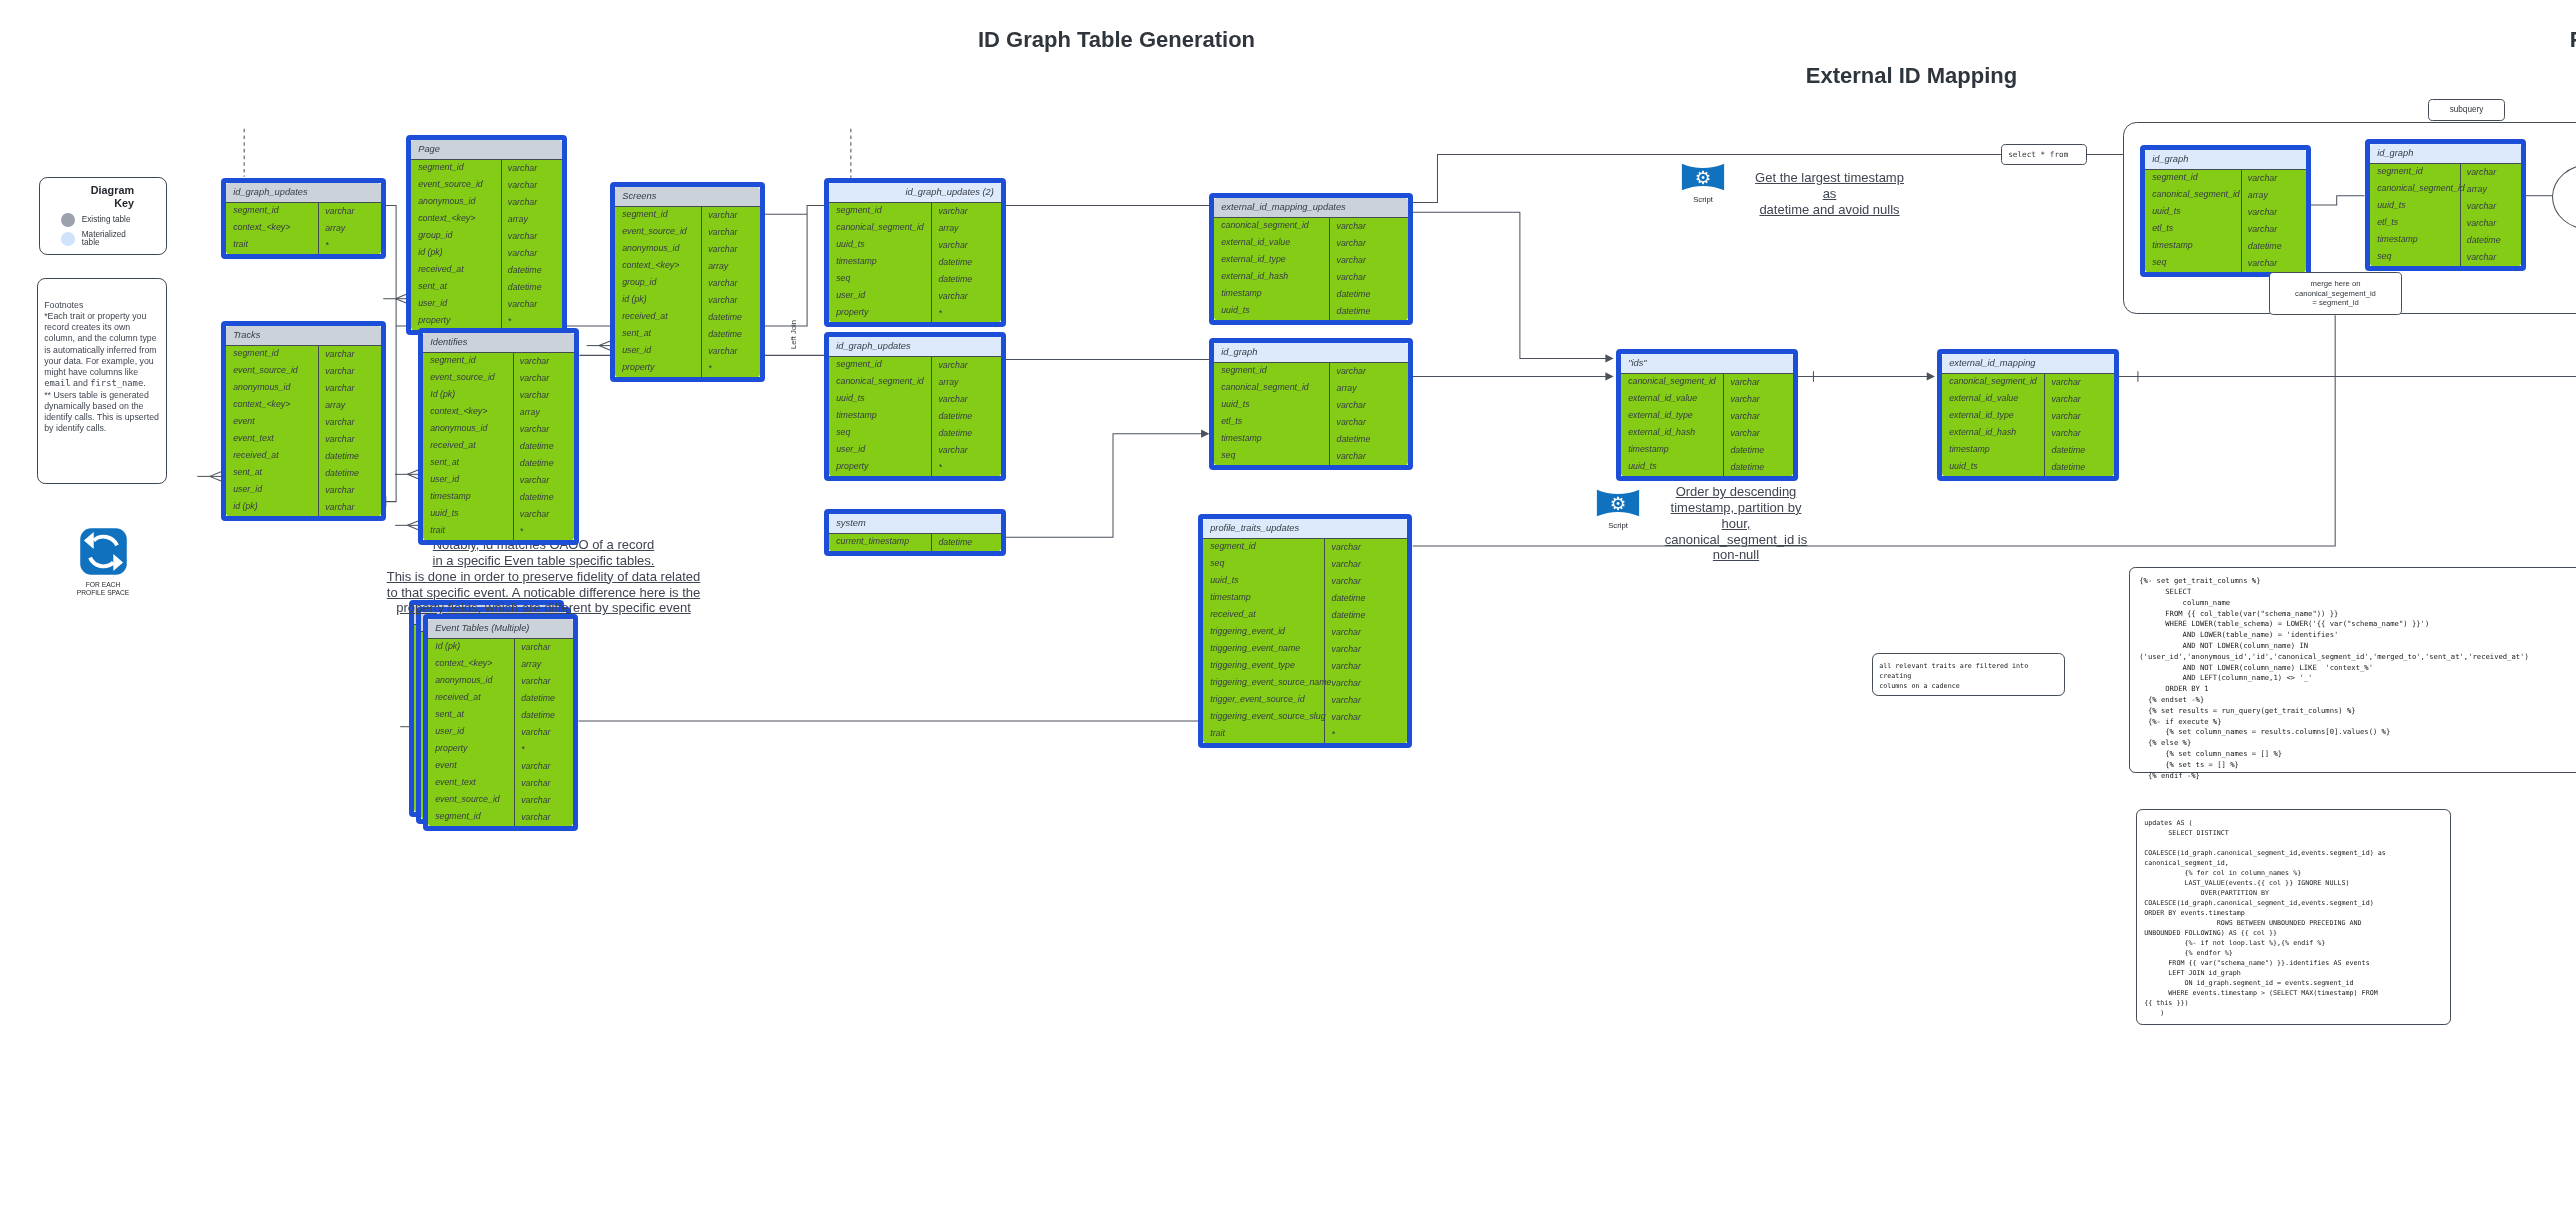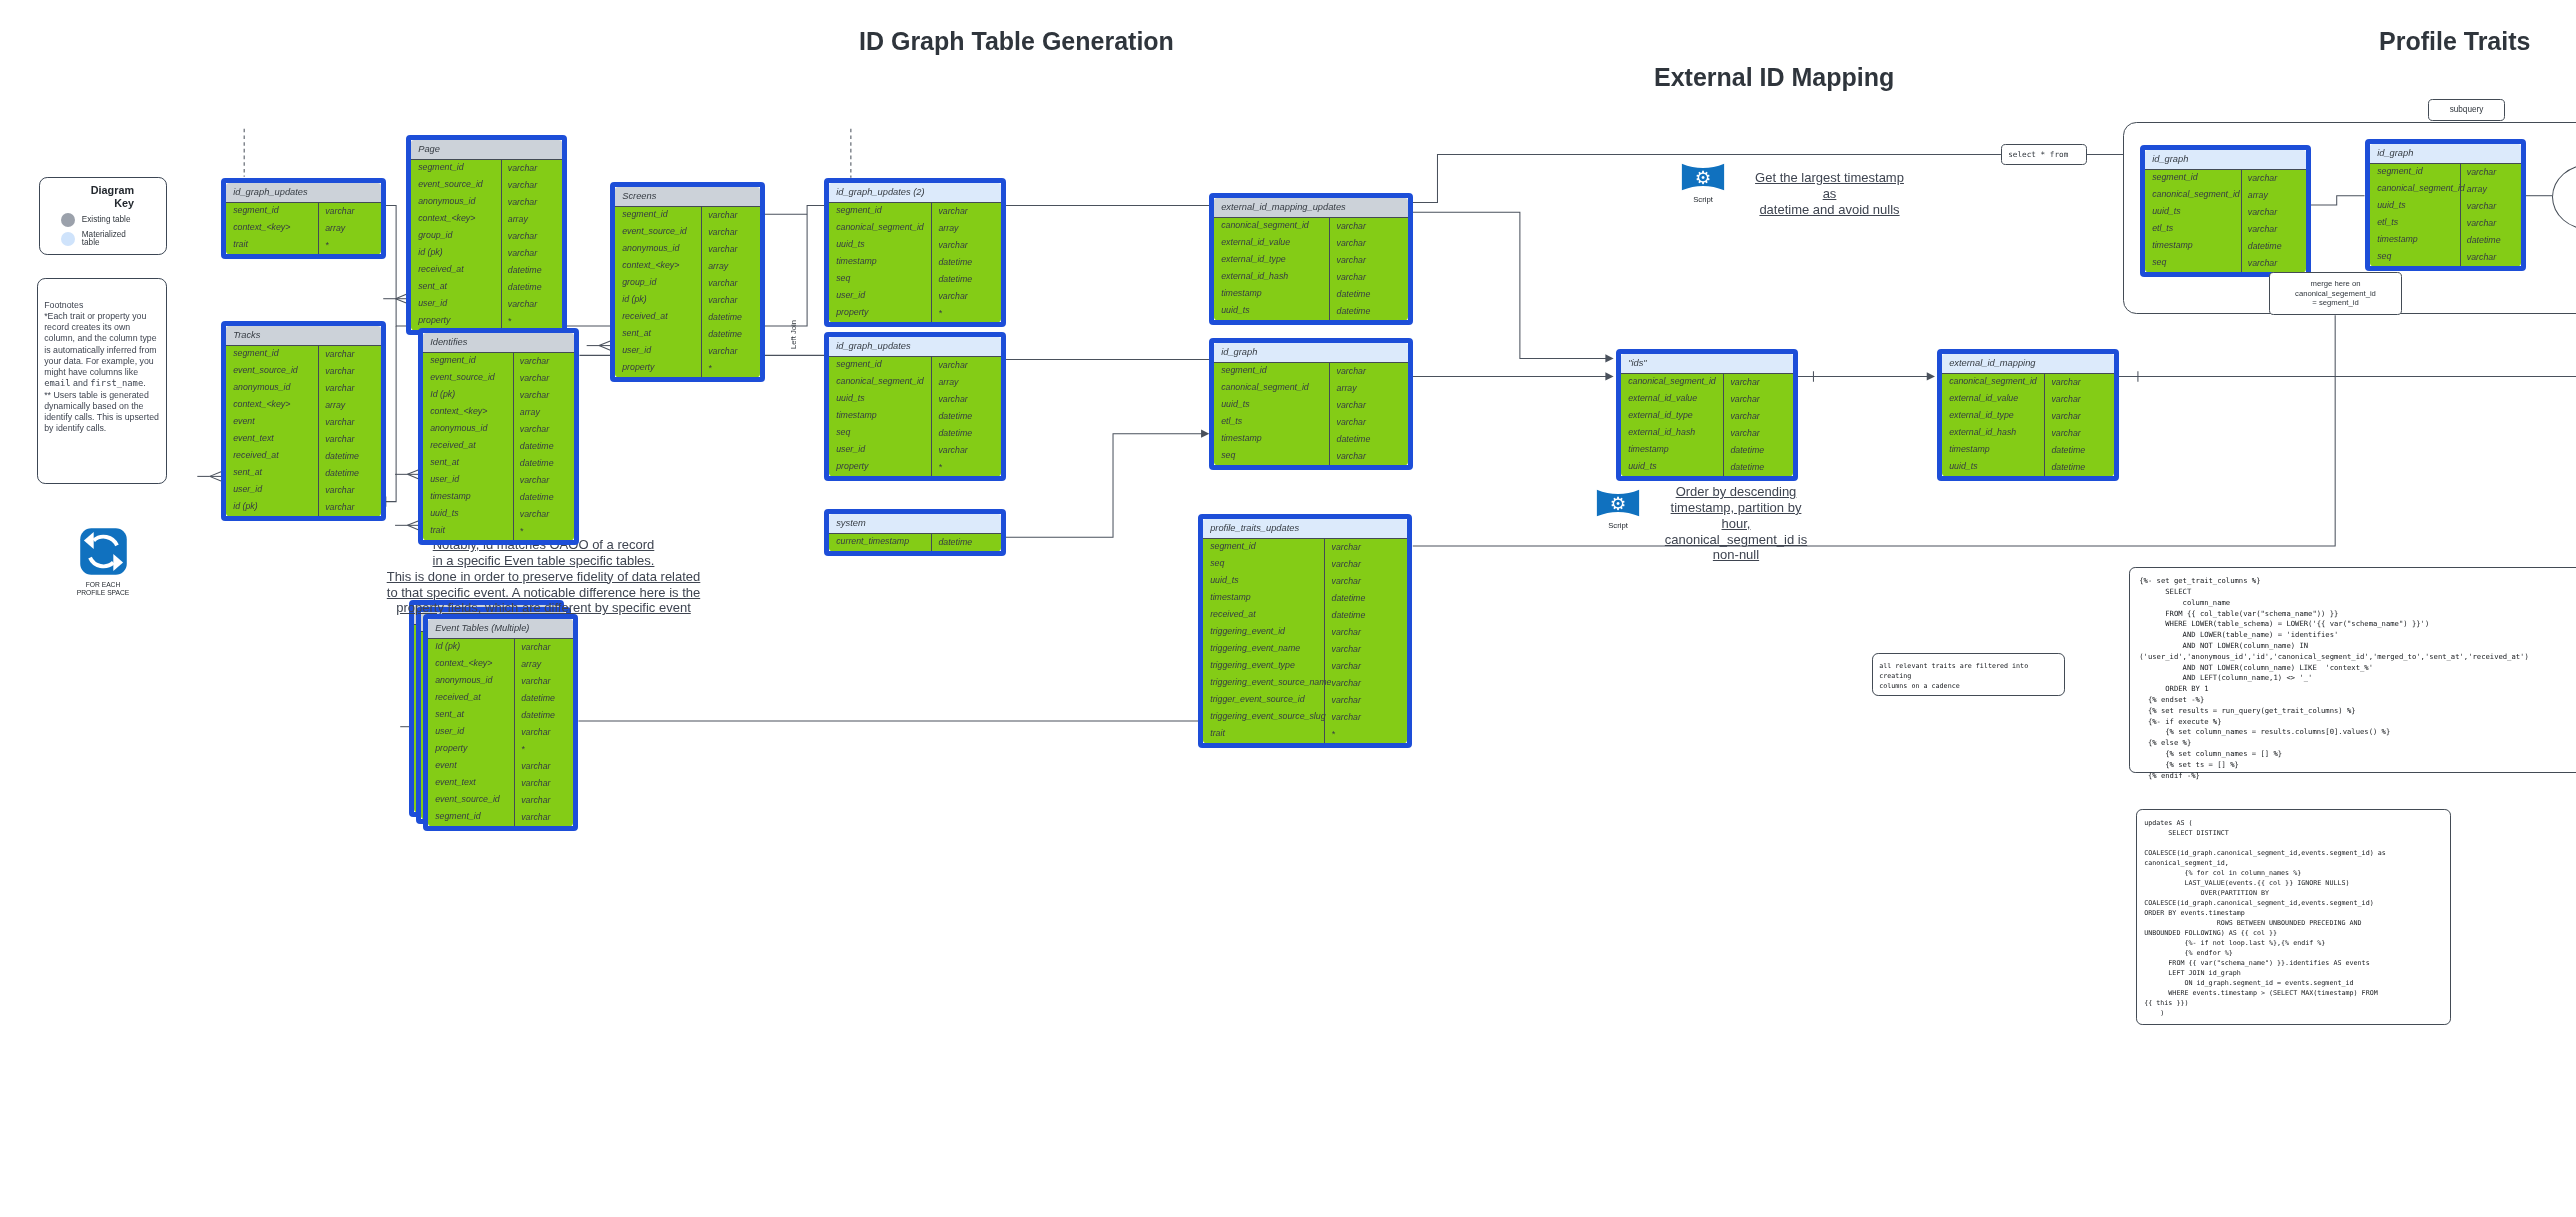--- a/index.html
+++ b/index.html
@@ -1,18 +1,18 @@
 <!DOCTYPE html>
 <html style="font-size:8.2px"><head>
 <meta charset="utf-8">
 <style>
   html,body{margin:0;padding:0;background:#fff;font-family:"Liberation Sans","DejaVu Sans",sans-serif;}
   #canvas{position:relative;width:3356px;height:1217px;background:#ffffff;overflow:hidden;}
   #wires{position:absolute;left:0;top:0;z-index:0;}
-  .sec-title{position:absolute;width:515px;text-align:left;font-size:25px;font-weight:700;color:#2f353c;z-index:2;}
+  .sec-title{position:absolute;width:515px;text-align:center;font-size:22px;font-weight:700;color:#2f353c;z-index:2;}
   
   .tbl{position:absolute;border:5px solid #1d4ed8;border-radius:4.1px;background:#fff;z-index:2;box-sizing:border-box;font-style:italic;color:#363c43;}
   .tbl.ghost{z-index:1;}
   .tbl-h{height:19.6px;border-bottom:1px solid #434b55;display:flex;flex-direction:column;justify-content:center;padding:0 7.2px;font-size:9.3px;box-sizing:border-box;border-radius:3.1px 3.1px 0 0;}
   .v-gray .tbl-h{background:#ccd2d9;}
   .v-blue .tbl-h{background:#dceafb;}
   .tbl-b{background:#84cc16;border-radius:0 0 3.1px 3.1px;}
   .row{display:flex;align-items:center;font-size:8.8px;}
   .row .f{width:60%;padding-left:7.2px;box-sizing:border-box;border-right:0.8px solid #434b55;align-self:stretch;display:flex;align-items:center;line-height:1.05;}
   .row .t{padding-left:6.2px;}
@@ -602,21 +602,21 @@
           <div class="row" style="height: 17px;">
             <span class="f">user_id</span>
             <span class="t">varchar</span>
           </div>
           <div class="row" style="height: 17px;">
             <span class="f">property</span>
             <span class="t">*</span>
           </div>
         </div>
       </div>
-      <div class="tbl v-blue" style="left: 824px; top: 178px; width: 182px;">
+      <div class="tbl v-blue" style="left: 824px; top: 178px; width: 182px; text-align: right;">
         <div class="tbl-h">
           <div class="tbl-title">id_graph_updates (2)</div>
         </div>
         <div class="tbl-b">
           <div class="row" style="height: 17px;">
             <span class="f">segment_id</span>
             <span class="t">varchar</span>
           </div>
           <div class="row" style="height: 17px;">
             <span class="f">canonical_segment_id</span>

